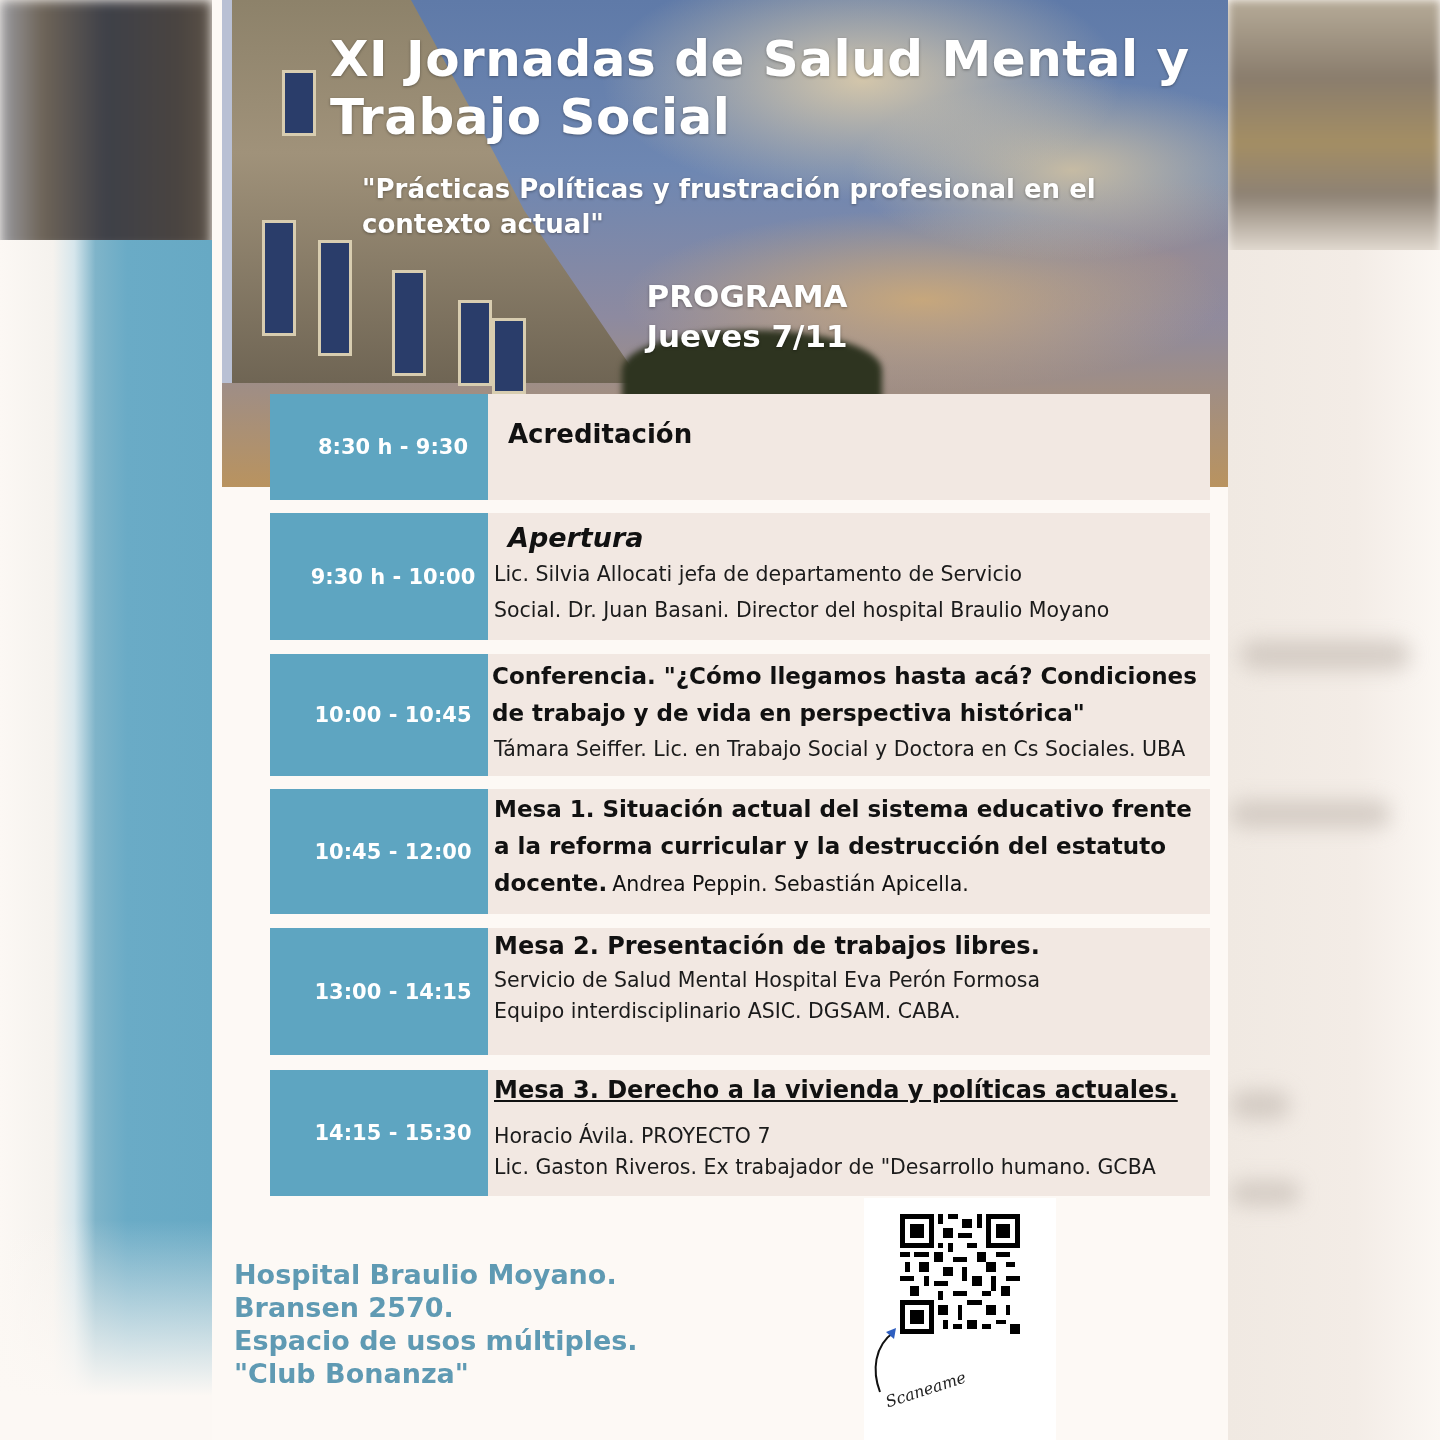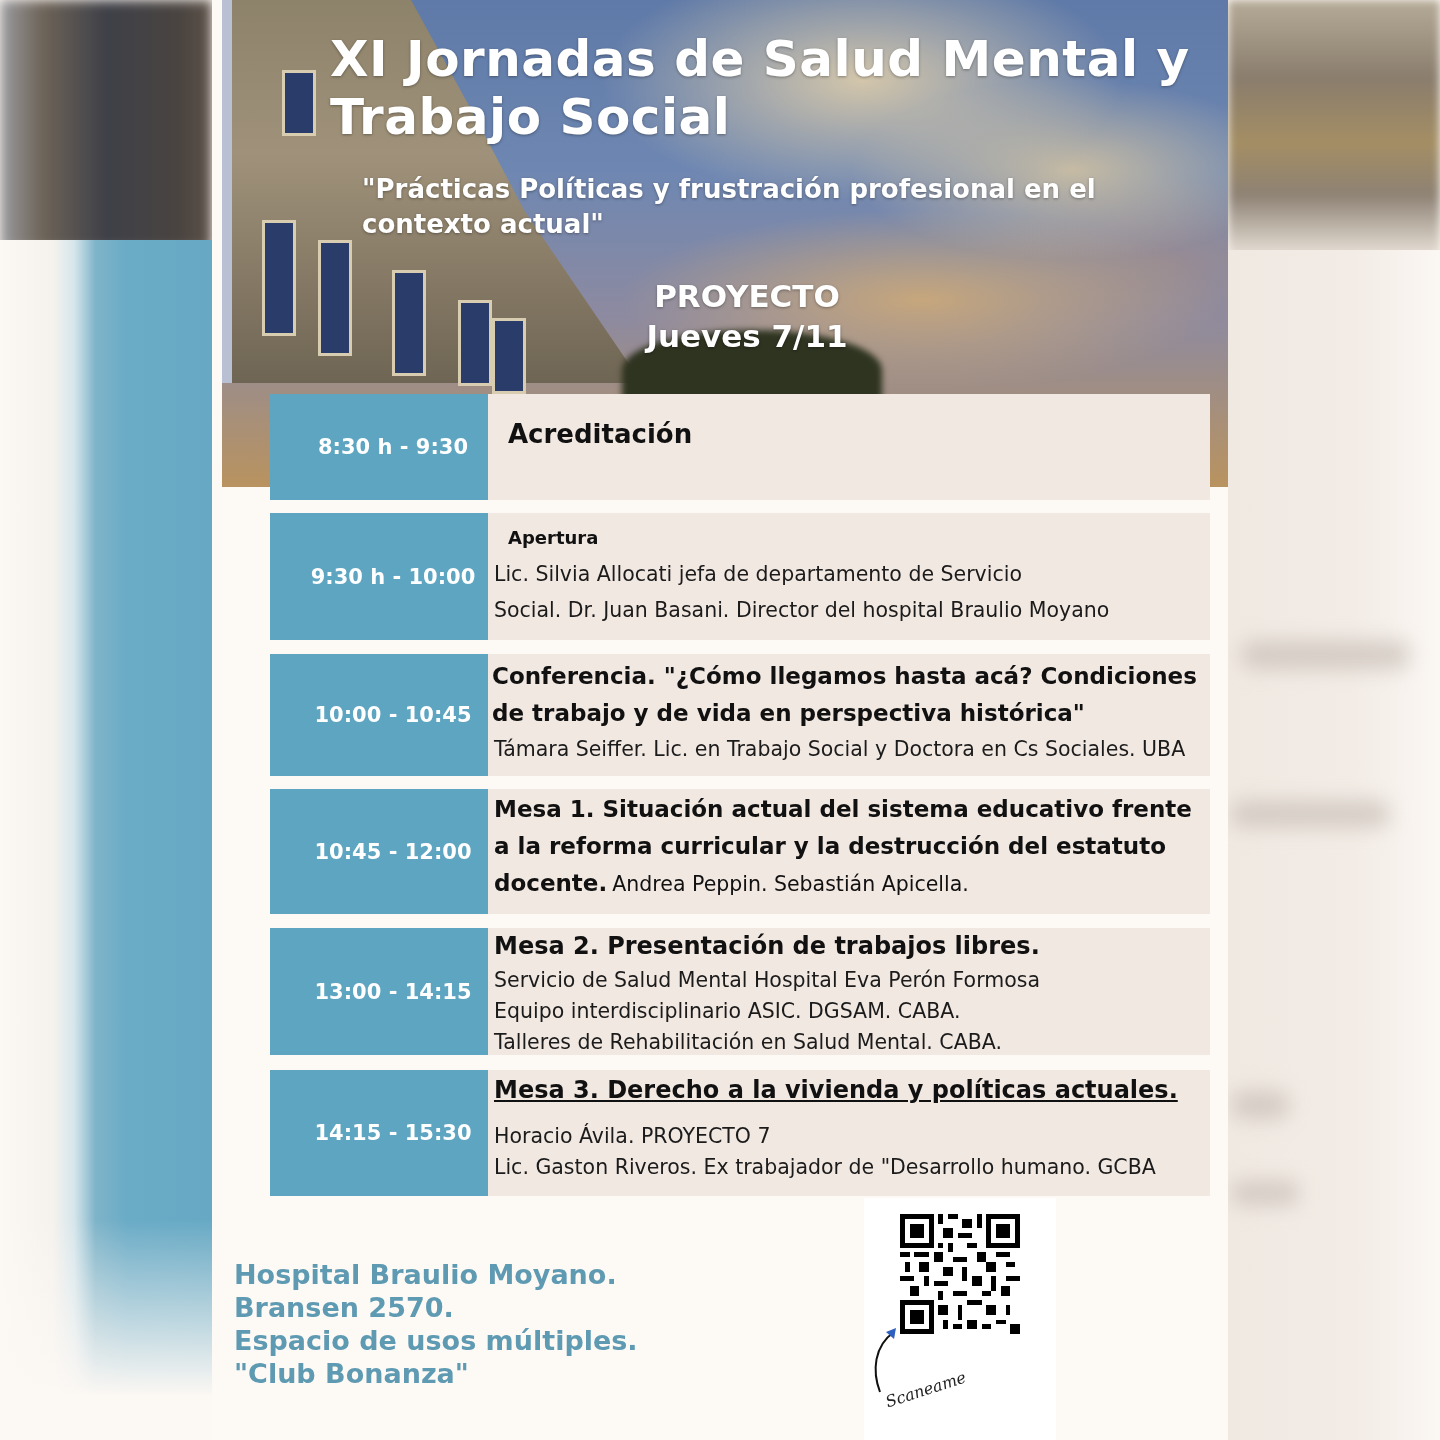--- a/index.html
+++ b/index.html
@@ -130,36 +130,36 @@
 
     <div class="hero-title">
       <div>XI Jornadas de Salud Mental y</div>
       <div>Trabajo Social</div>
     </div>
     <div class="hero-sub">
       <div>"Prácticas Políticas y frustración profesional en el</div>
       <div>contexto actual"</div>
     </div>
     <div class="hero-prog">
-      <div>PROYECTO</div>
+      <div>PROGRAMA</div>
       <div>Jueves 7/11</div>
     </div>
   </div>
 
   <div class="row" style="top:394px;height:106px;">
     <div class="time">8:30 h - 9:30</div>
     <div class="content" style="padding-left:20px;padding-top:22px;">
       <div class="title" style="font-size:26px;">Acreditación</div>
     </div>
   </div>
 
   <div class="row" style="top:513px;height:127px;">
     <div class="time">9:30 h - 10:00</div>
     <div class="content" style="padding-top:6px;">
-      <div class="title" style="font-size:18px;padding-left:14px;">Apertura</div>
+      <div class="title" style="font-size:27px;padding-left:14px;font-style:italic;">Apertura</div>
       <div class="line" style="line-height:36px;">Lic. Silvia Allocati jefa de departamento de Servicio</div>
       <div class="line" style="line-height:36px;">Social.  Dr. Juan Basani. Director del hospital Braulio Moyano</div>
     </div>
   </div>
 
   <div class="row" style="top:654px;height:122px;">
     <div class="time">10:00 - 10:45</div>
     <div class="content" style="padding:4px 8px 0 4px;">
       <div class="title" style="font-size:23px;">Conferencia. "¿Cómo llegamos hasta acá? Condiciones de trabajo y de vida en perspectiva histórica"</div>
       <div class="line" style="padding-left:2px;line-height:34px;">Támara Seiffer. Lic. en Trabajo Social y Doctora en Cs Sociales. UBA</div>
@@ -173,21 +173,20 @@
       <span class="inline-sm">Andrea Peppin. Sebastián Apicella.</span>
     </div>
   </div>
 
   <div class="row" style="top:928px;height:127px;">
     <div class="time">13:00 - 14:15</div>
     <div class="content" style="padding-top:0;">
       <div class="title">Mesa 2. Presentación de trabajos libres.</div>
       <div class="line">Servicio de Salud Mental Hospital Eva Perón Formosa</div>
       <div class="line">Equipo interdisciplinario ASIC. DGSAM. CABA.</div>
-      <div class="line">Talleres de Rehabilitación en Salud Mental. CABA.</div>
     </div>
   </div>
 
   <div class="row" style="top:1070px;height:126px;">
     <div class="time">14:15 - 15:30</div>
     <div class="content" style="padding-top:2px;">
       <div class="title" style="margin-bottom:12px;text-decoration:underline;">Mesa 3. Derecho a la vivienda y políticas actuales.</div>
       <div class="line">Horacio Ávila. PROYECTO 7</div>
       <div class="line">Lic. Gaston Riveros. Ex trabajador de "Desarrollo humano. GCBA</div>
     </div>

